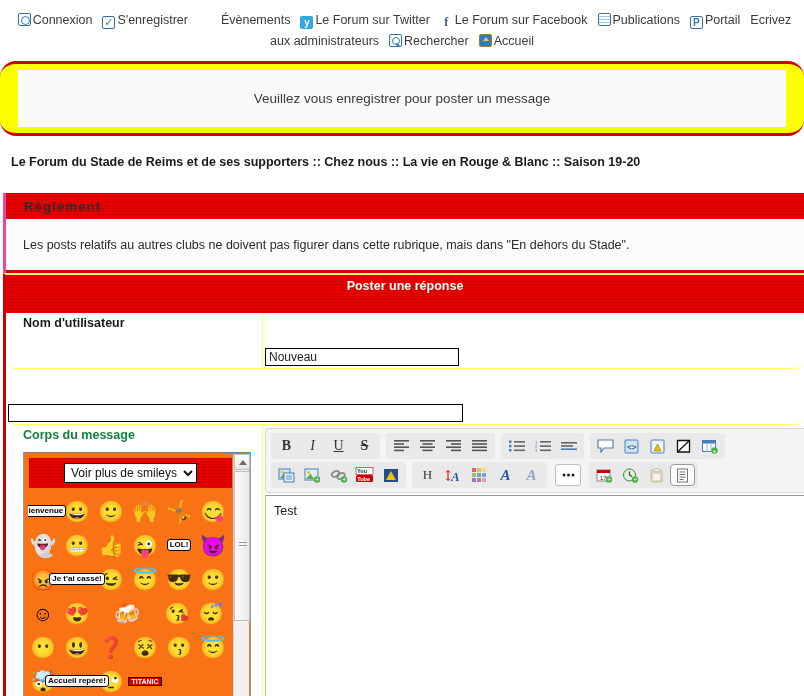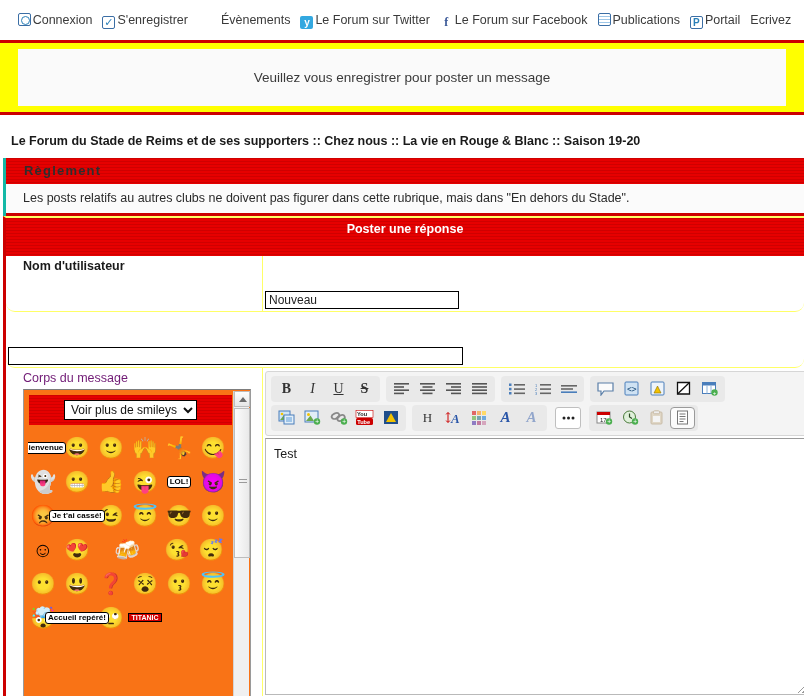--- a/index.html
+++ b/index.html
@@ -102,69 +102,70 @@
     border-bottom: 4px solid #f5c23a;
   }
 
   
   .notice-wrap {
     margin: 6px 0 0 0;
     border-top: 3px solid #cc0000;
     border-bottom: 3px solid #cc0000;
     background: #ffff00;
     padding: 3px 15px;
+    border-radius: 16px;
   }
   .notice-inner {
     border: 3px solid #ffff00;
     background: #fafafa;
     height: 63px;
     display: flex;
     align-items: center;
     justify-content: center;
     font-size: 13.5px;
     color: #3a3a3a;
   }
 
   
   .breadcrumb {
-    padding: 19px 0 10px 11px;
+    padding: 19px 0 24px 11px;
     font-size: 12.5px;
     font-weight: bold;
     color: #1a1a1a;
   }
 
   
   .stripe-red {
     background-color: #e60000;
     background-image: repeating-linear-gradient(
       to bottom,
       rgba(0,0,0,0.10) 0px, rgba(0,0,0,0.10) 1px,
       rgba(255,255,255,0.00) 1px, rgba(255,255,255,0.00) 3px);
   }
 
   
   .reglement-panel {
     margin: 0 0 0 3px;
     width: 801px;
-    border-left: 3px solid #14b8a6;
+    border-left: 3px solid #ec4899;
     border-right: 0;
   }
   .reglement-head {
     height: 26px;
     display: flex;
     align-items: center;
     padding-left: 18px;
     color: #2e2e2e;
     font-size: 13px;
     font-weight: bold;
     letter-spacing: 1.2px;
   }
   .reglement-body {
     background: #fbfbfb;
-    height: 32px;
+    height: 54px;
     display: flex;
     align-items: center;
     padding-left: 17px;
     font-size: 12.5px;
     color: #2a2a2a;
     border-bottom: 3px solid #cc0000;
   }
 
   
   .form-outer {
@@ -223,23 +224,23 @@
     min-height: 380px;
   }
   .body-left {
     width: 257px;
     flex: 0 0 257px;
     border-right: 1px solid #ffff66;
     padding: 3px 0 0 17px;
   }
   .body-left-title {
     font-size: 12.5px;
-    font-weight: normal;
-    color: #701a75;
-    margin-bottom: 4px;
+    font-weight: bold;
+    color: #15803d;
+    margin-bottom: 10px;
   }
 
   
   .smiley-box {
     position: relative;
     margin-left: 0;
     width: 228px;
     height: 348px;
     border: 1px solid #9a9a9a;
     border-top-color: #7d7d7d;
@@ -402,20 +403,23 @@
       linear-gradient(135deg, transparent 0 45%, #9a9a9a 45% 55%, transparent 55%),
       linear-gradient(135deg, transparent 0 70%, #9a9a9a 70% 80%, transparent 80%);
   }
 </style>
 </head>
 <body>
 
 <div class="topnav">
   <div class="navline">
     <a class="navitem" href="#"><span class="ic ic-login"></span><span>Connexion</span></a><a class="navitem" href="#"><span class="ic ic-register">✓</span><span>S'enregistrer</span></a><a class="navitem" href="#" style="margin-left:28px;"><span>Évènements</span></a><a class="navitem" href="#"><span class="ic ic-twitter">y</span><span>Le Forum sur Twitter</span></a><a class="navitem" href="#"><span class="ic ic-facebook">f</span><span>Le Forum sur Facebook</span></a><a class="navitem" href="#"><span class="ic ic-publications"></span><span>Publications</span></a><a class="navitem" href="#"><span class="ic ic-portal">P</span><span>Portail</span></a><a class="navitem" href="#" style="margin-right:0;"><span>Ecrivez</span></a>
+  </div>
+  <div class="navline second">
+    <a class="navitem" href="#"><span>aux administrateurs</span></a><a class="navitem" href="#"><span class="ic ic-search"></span><span>Rechercher</span></a><a class="navitem" href="#"><span class="ic ic-home"></span><span>Accueil</span></a>
   </div>
 </div>
 
 <div class="notice-wrap">
   <div class="notice-inner">Veuillez vous enregistrer pour poster un message</div>
 </div>
 
 <div class="breadcrumb">Le Forum du Stade de Reims et de ses supporters  :: Chez nous :: La vie en Rouge &amp; Blanc :: Saison 19-20</div>
 
 <div class="reglement-panel">

